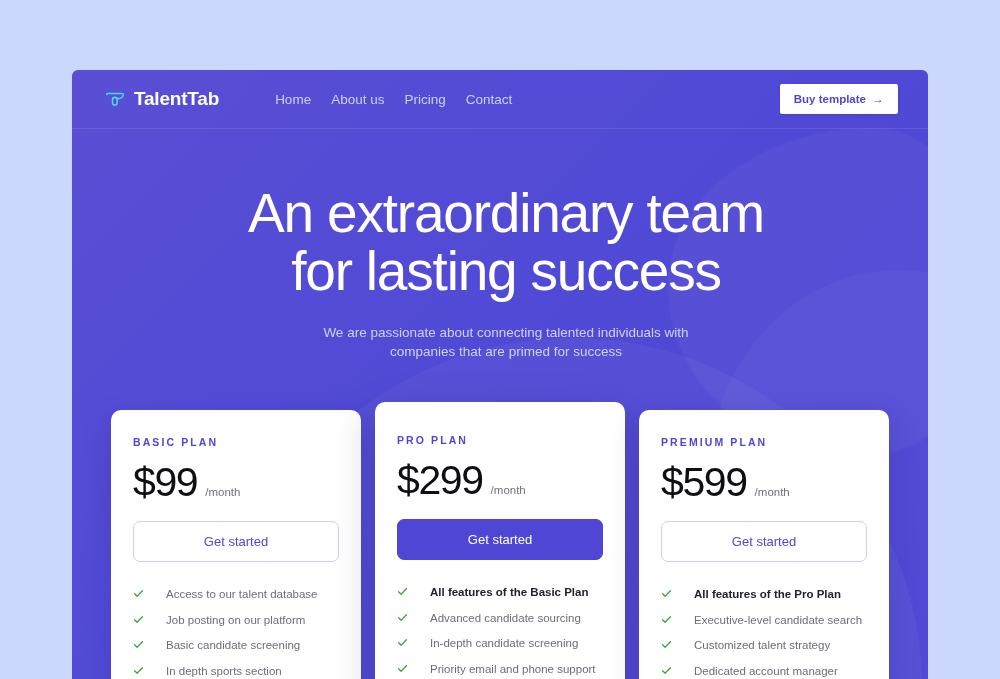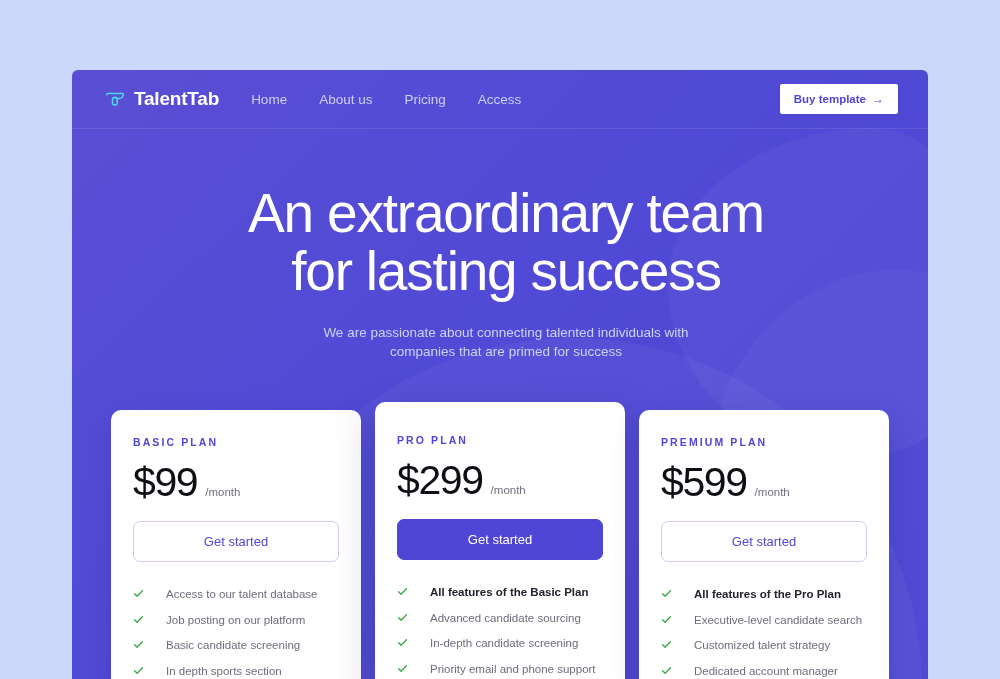--- a/index.html
+++ b/index.html
@@ -59,30 +59,30 @@
     left: 0; top: 0;
     width: 856px; height: 59px;
     display: flex;
     align-items: center;
     padding: 0 30px 0 32px;
     border-bottom: 1px solid rgba(255,255,255,0.10);
     z-index: 5;
   }
   .brand {
     display: flex; align-items: flex-end; gap: 8px;
-    margin-right: 32px;
+    margin-right: 56px;
   }
   .brand-icon { width: 22px; height: 22px; display:block; }
   .brand-name {
     color: #ffffff;
     font-size: 19px;
     font-weight: 700;
     letter-spacing: -0.2px;
   }
-  .nav { display: flex; align-items: flex-start; gap: 32px; }
+  .nav { display: flex; align-items: flex-start; gap: 20px; }
   .nav-link {
     color: #cdd0f3;
     font-size: 13.5px;
     text-decoration: none;
     cursor: pointer;
   }
   .spacer { flex: 1; }
   .buy-btn {
     background: #ffffff;
     color: #4f46d6;
@@ -226,21 +226,21 @@
           <path d="M3 7.2c0-.6.5-1.1 1.1-1.1h15.8c.6 0 1.1.5 1.1 1.1 0 2.3-1.9 4.2-4.2 4.2h-3.3" stroke="#4ad9f0" stroke-width="1.7" stroke-linecap="round"></path>
           <rect x="9.3" y="10.2" width="5.1" height="8.4" rx="2.55" stroke="#4ad9f0" stroke-width="1.7"></rect>
         </svg>
         <span class="brand-name">TalentTab</span>
       </div>
 
       <nav class="nav">
         <a class="nav-link">Home</a>
         <a class="nav-link">About us</a>
         <a class="nav-link">Pricing</a>
-        <a class="nav-link">Access</a>
+        <a class="nav-link">Contact</a>
       </nav>
 
       <div class="spacer"></div>
 
       <button class="buy-btn">
         <span>Buy template</span>
         <span class="buy-arrow">→</span>
       </button>
     </div>
 

